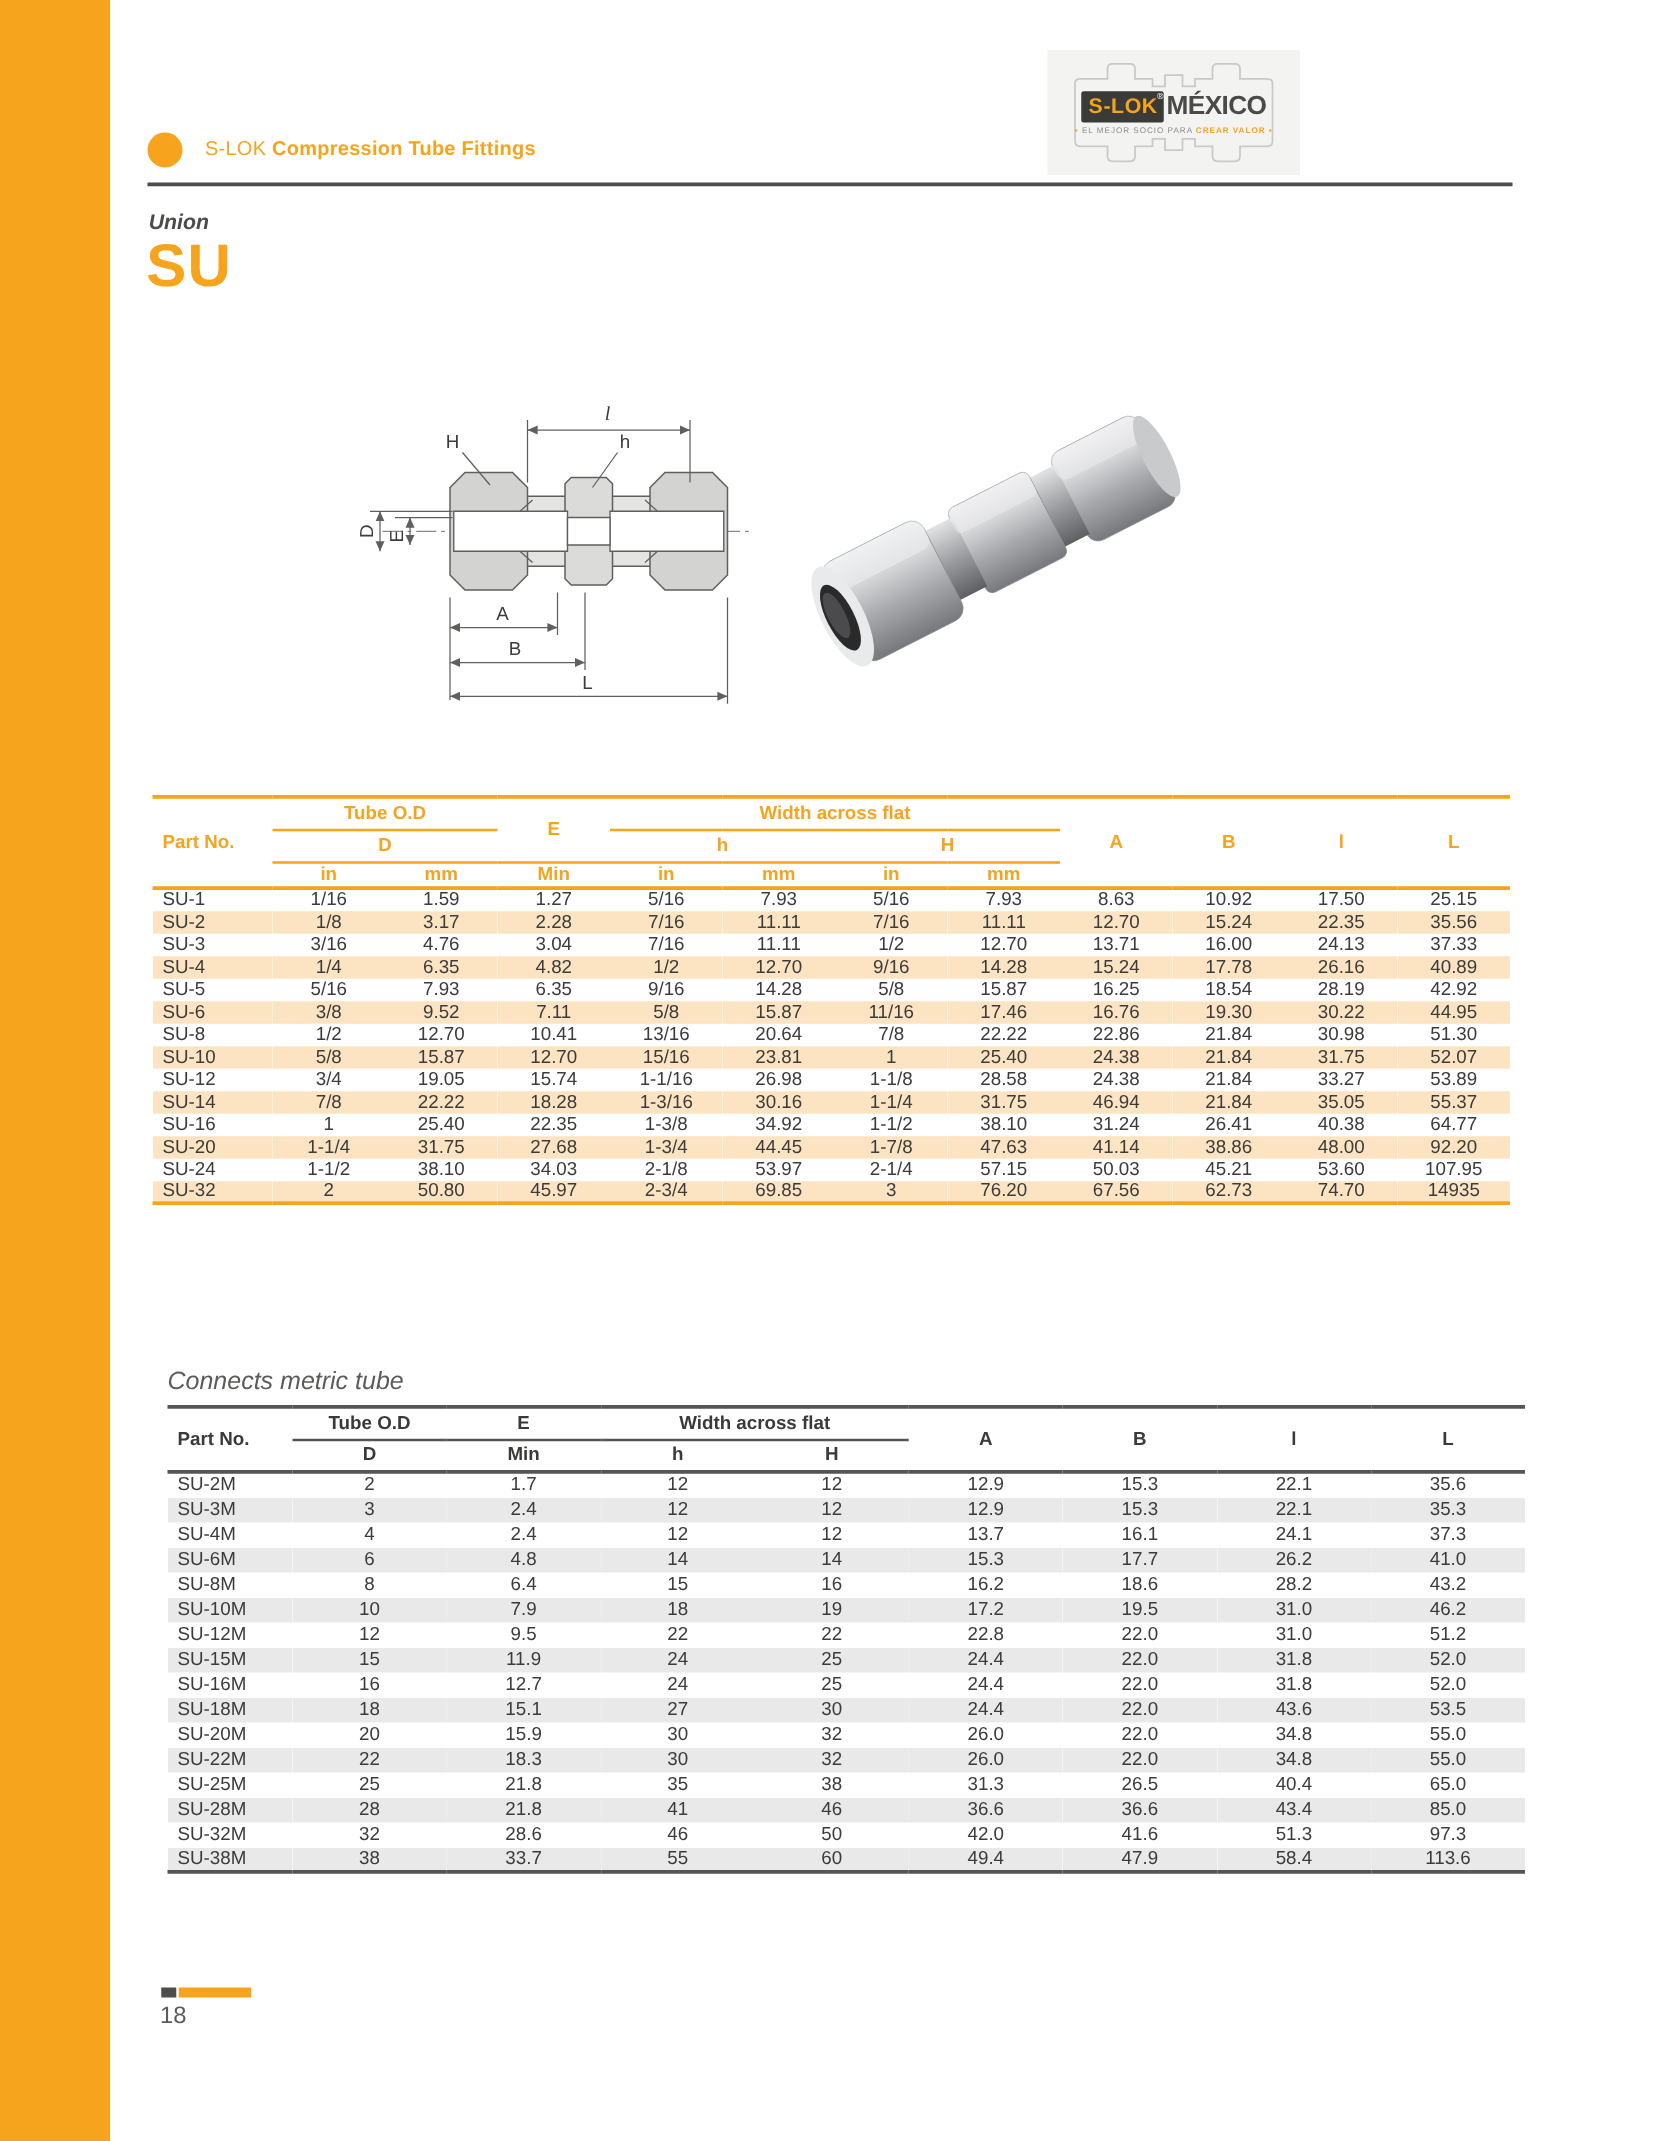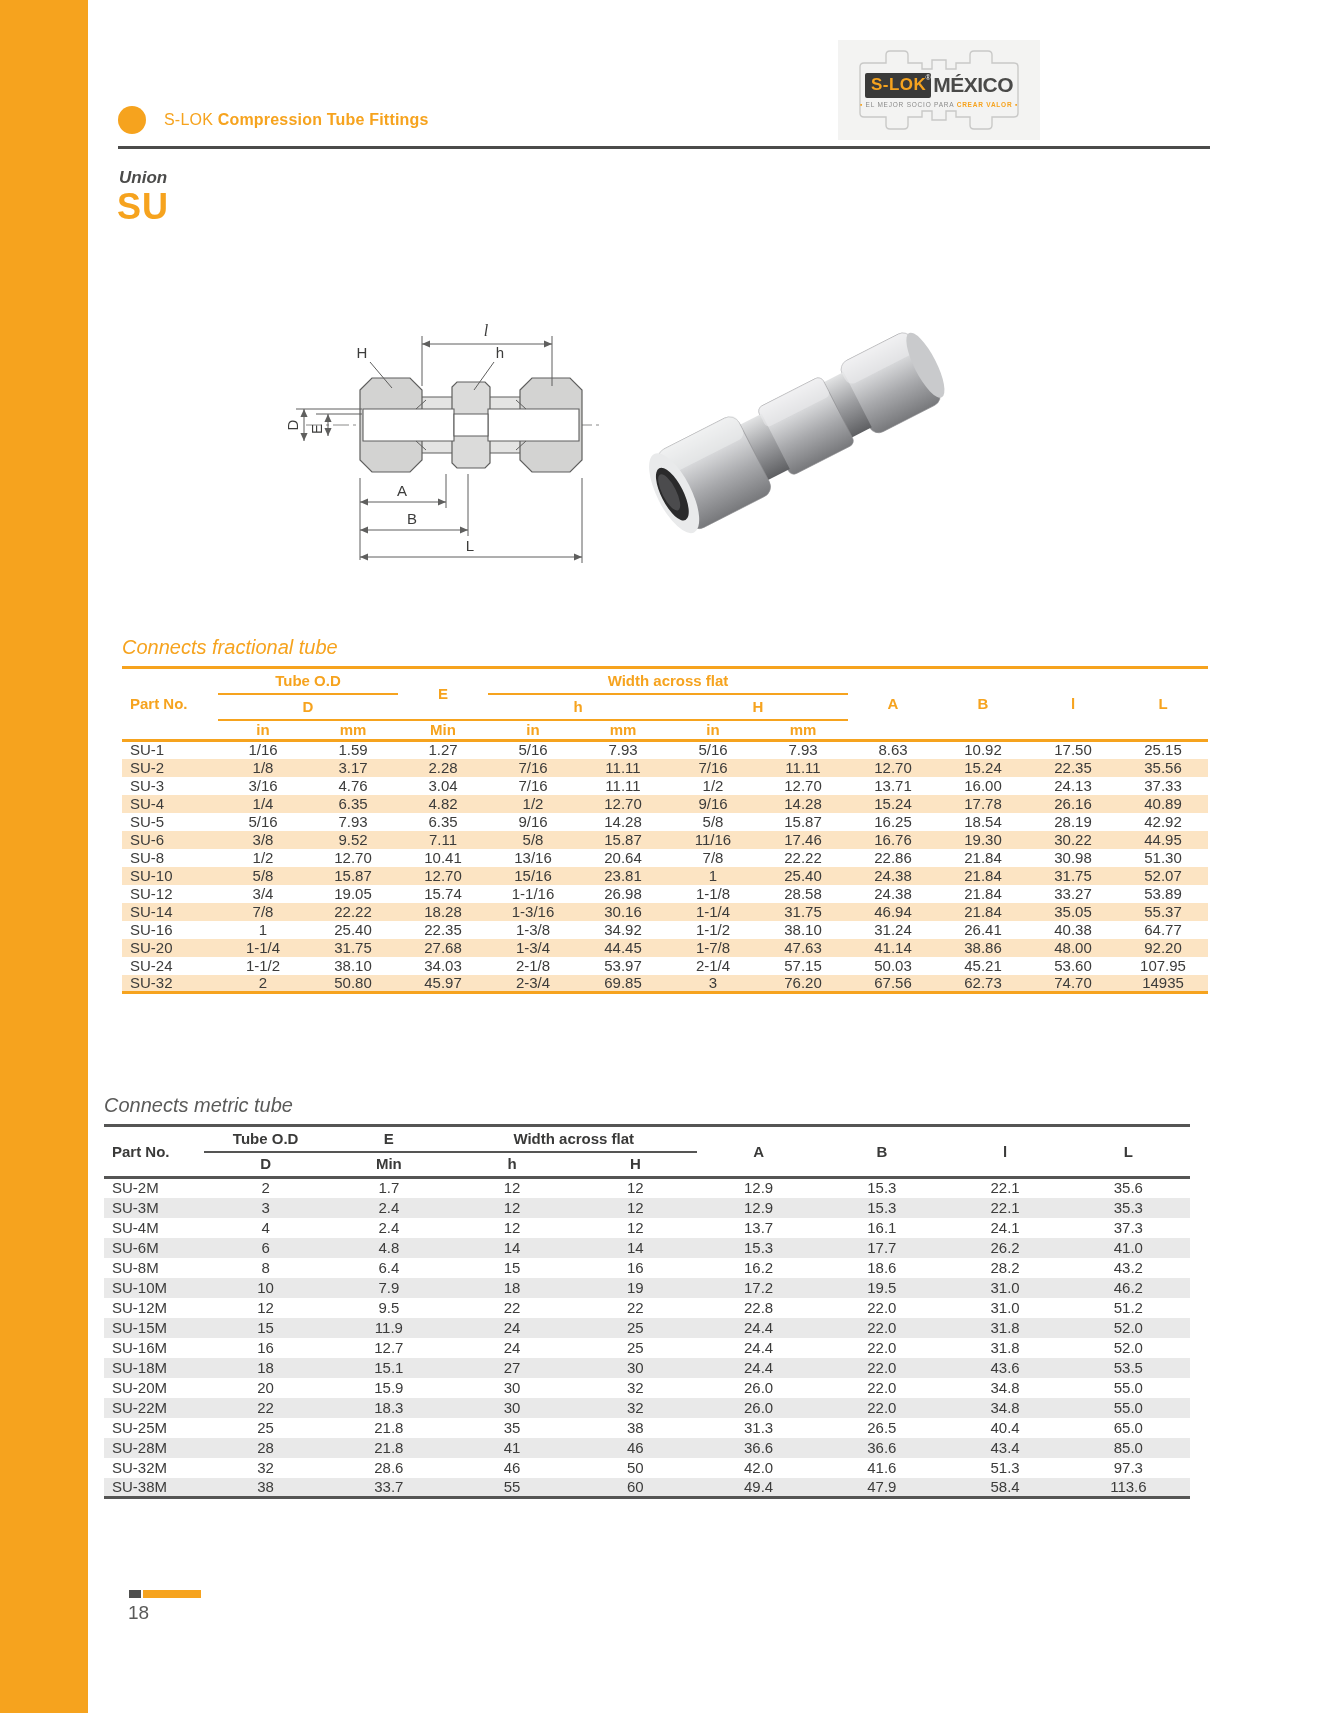--- a/index.html
+++ b/index.html
@@ -31,29 +31,29 @@
   .logo-line1{display:flex;align-items:center;}
   .logo-slok{background:#3A3A39;color:var(--orange);font-weight:bold;font-size:17px;padding:2px 5px 3px 6px;border-radius:2px;letter-spacing:.5px;position:relative;}
   .logo-reg{font-size:7px;color:#fff;position:absolute;top:1px;right:0px;font-weight:normal;}
   .logo-mex{font-weight:bold;font-size:21px;color:#4A4A49;letter-spacing:-.5px;margin-left:2px;}
   .logo-tagline{margin-top:3px;font-size:6.5px;letter-spacing:.12em;color:#8A8A89;white-space:nowrap;}
   .logo-tagline .accent{color:var(--orange);font-weight:bold;}
   .logo-tagline .mark{color:var(--orange);font-weight:bold;}
 
   
   .union-label{position:absolute;left:119px;top:168px;font-size:17px;font-style:italic;font-weight:bold;color:var(--rule);}
-  .su-title{position:absolute;left:117px;top:186px;font-size:36px;font-weight:bold;color:var(--orange);letter-spacing:1px;}
+  .su-title{position:absolute;left:117px;top:186px;font-size:48px;font-weight:bold;color:var(--orange);letter-spacing:1px;}
 
   
   .diagram{position:absolute;left:250px;top:290px;width:382px;height:280px;}
   .photo{position:absolute;left:648px;top:298px;width:312px;height:248px;}
 
   
   .section-frac{position:absolute;left:122px;top:636px;width:1086px;}
-  .section-metric{position:absolute;left:104px;top:1094px;width:1086px;}
+  .section-metric{position:absolute;left:134px;top:1094px;width:1086px;}
   .sec-title{font-size:20px;font-style:italic;margin-bottom:7px;}
   .sec-title.orange{color:var(--orange);}
   .sec-title.gray{color:#5B5B5A;}
 
   table{border-collapse:collapse;table-layout:fixed;width:1086px;color:var(--ink);font-size:15px;}
   th,td{font-weight:normal;text-align:center;vertical-align:middle;padding:0;line-height:1.05;overflow:hidden;white-space:nowrap;}
   td:first-child,th.part-no{text-align:left;padding-left:8px;}
 
   
   .frac{border-top:3px solid var(--orange);border-bottom:3px solid var(--orange);}
@@ -209,21 +209,20 @@
       <rect x="-36" y="-38" width="72" height="22" rx="5" fill="#EDEEEF" opacity="0.5"></rect>
       <rect x="56" y="-40" width="78" height="24" rx="8" fill="#EDEEEF" opacity="0.5"></rect>
       <ellipse cx="134" cy="0" rx="11" ry="36" fill="#C9CACC"></ellipse>
       <ellipse cx="-148" cy="0" rx="17" ry="44" fill="#E9EAEB"></ellipse>
       <ellipse cx="-150" cy="0" rx="11" ry="29" fill="#2A2A2B"></ellipse>
       <ellipse cx="-152" cy="-3" rx="7" ry="20" fill="#4B4B4D"></ellipse>
     </g>
   </svg>
 
   <div class="section-frac">
-    <div class="sec-title orange">Connects fractional tube</div>
     <table class="frac">
       <colgroup>
         <col style="width:96px">
         <col>
           <col>
           <col>
           <col>
           <col>
           <col>
           <col>

